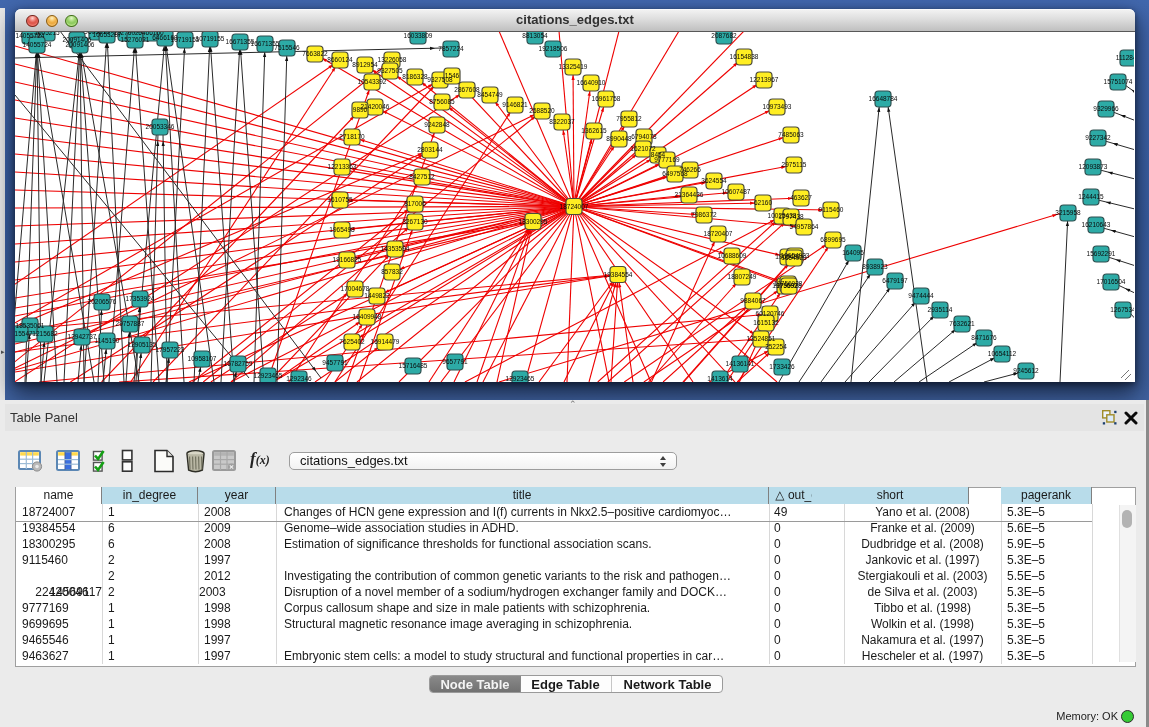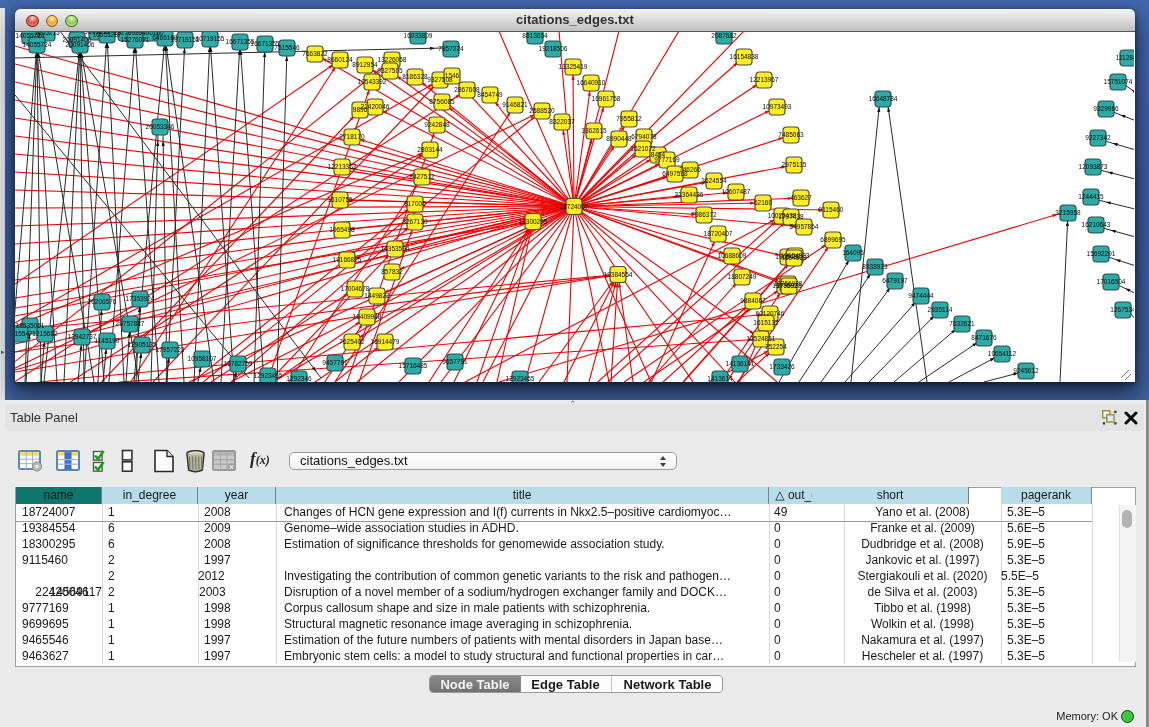--- a/index.html
+++ b/index.html
@@ -780,21 +780,21 @@
      line-height:16px;padding-left:10px">citations_edges.txt
   <svg style="position:absolute;right:9px;top:3px" width="8" height="11" viewBox="0 0 8 11">
     <path d="M4,0 L7,4 H1 Z" fill="#3f3f3f"></path>
       <path d="M4,11 L7,7 H1 Z" fill="#3f3f3f"></path>
   </svg>
 </div>
 
 <div class="abs" style="left:15px;top:487px;width:1121px;height:180px;background:#ffffff;
      border:1px solid #9f9f9f;box-sizing:border-box"></div>
 <div class="abs" style="left:0;top:0;font-size:12px;color:#1a1a1a">
-<div style="position:absolute;left:16px;top:487px;width:86px;height:17px;background:#0f766e;border-right:1px solid #808080;box-sizing:border-box;text-align:center;line-height:17px;overflow:hidden;white-space:nowrap">name</div>
+<div style="position:absolute;left:16px;top:487px;width:86px;height:17px;background:#ffffff;border-right:1px solid #808080;box-sizing:border-box;text-align:center;line-height:17px;overflow:hidden;white-space:nowrap">name</div>
 <div style="position:absolute;left:102px;top:487px;width:96px;height:17px;background:#b8dcea;border-right:1px solid #808080;box-sizing:border-box;text-align:center;line-height:17px;overflow:hidden;white-space:nowrap">in_degree</div>
 <div style="position:absolute;left:198px;top:487px;width:78px;height:17px;background:#b8dcea;border-right:1px solid #808080;box-sizing:border-box;text-align:center;line-height:17px;overflow:hidden;white-space:nowrap">year</div>
 <div style="position:absolute;left:276px;top:487px;width:493px;height:17px;background:#b8dcea;border-right:1px solid #808080;box-sizing:border-box;text-align:center;line-height:17px;overflow:hidden;white-space:nowrap">title</div>
 <div style="position:absolute;left:769px;top:487px;width:75px;height:17px;background:#b8dcea;border-right:1px solid #808080;box-sizing:border-box;text-align:center;line-height:17px;overflow:hidden;white-space:nowrap">△ out_de…</div>
 <div style="position:absolute;left:812px;top:487px;width:157px;height:17px;background:#b8dcea;border-right:1px solid #808080;box-sizing:border-box;text-align:center;line-height:17px;overflow:hidden;white-space:nowrap">short</div>
 <div style="position:absolute;left:1001px;top:487px;width:91px;height:17px;background:#b8dcea;border-right:1px solid #808080;box-sizing:border-box;text-align:center;line-height:17px;overflow:hidden;white-space:nowrap">pagerank</div>
 <div style="position:absolute;left:102px;top:504px;width:1px;height:160px;background:#d8d8d8"></div>
 <div style="position:absolute;left:198px;top:504px;width:1px;height:160px;background:#d8d8d8"></div>
 <div style="position:absolute;left:276px;top:504px;width:1px;height:160px;background:#d8d8d8"></div>
 <div style="position:absolute;left:769px;top:504px;width:1px;height:160px;background:#d8d8d8"></div>
@@ -816,41 +816,41 @@
 <div style="position:absolute;left:182px;top:0;width:78px;height:16px;overflow:hidden;white-space:nowrap;padding-left:6px;text-align:left;box-sizing:border-box">2009</div>
 <div style="position:absolute;left:260px;top:0;width:493px;height:16px;overflow:hidden;white-space:nowrap;padding-left:8px;text-align:left;box-sizing:border-box">Genome–wide association studies in ADHD.</div>
 <div style="position:absolute;left:753px;top:0;width:75px;height:16px;overflow:hidden;white-space:nowrap;padding-left:5px;text-align:left;box-sizing:border-box">0</div>
 <div style="position:absolute;left:828px;top:0;width:157px;height:16px;overflow:hidden;white-space:nowrap;padding-x:0px;text-align:center;box-sizing:border-box">Franke et al. (2009)</div>
 <div style="position:absolute;left:985px;top:0;width:91px;height:16px;overflow:hidden;white-space:nowrap;padding-left:6px;text-align:left;box-sizing:border-box">5.6E–5</div>
 </div>
 <div style="position:absolute;left:16px;top:537.0px;width:1076px;height:16px;">
 <div style="position:absolute;left:0px;top:0;width:86px;height:16px;overflow:hidden;white-space:nowrap;padding-left:6px;text-align:left;box-sizing:border-box">18300295</div>
 <div style="position:absolute;left:86px;top:0;width:96px;height:16px;overflow:hidden;white-space:nowrap;padding-left:6px;text-align:left;box-sizing:border-box">6</div>
 <div style="position:absolute;left:182px;top:0;width:78px;height:16px;overflow:hidden;white-space:nowrap;padding-left:6px;text-align:left;box-sizing:border-box">2008</div>
-<div style="position:absolute;left:260px;top:0;width:493px;height:16px;overflow:hidden;white-space:nowrap;padding-left:8px;text-align:left;box-sizing:border-box">Estimation of significance thresholds for genomewide association study.</div>
+<div style="position:absolute;left:260px;top:0;width:493px;height:16px;overflow:hidden;white-space:nowrap;padding-left:8px;text-align:left;box-sizing:border-box">Estimation of significance thresholds for functional association scans.</div>
 <div style="position:absolute;left:753px;top:0;width:75px;height:16px;overflow:hidden;white-space:nowrap;padding-left:5px;text-align:left;box-sizing:border-box">0</div>
 <div style="position:absolute;left:828px;top:0;width:157px;height:16px;overflow:hidden;white-space:nowrap;padding-x:0px;text-align:center;box-sizing:border-box">Dudbridge et al. (2008)</div>
 <div style="position:absolute;left:985px;top:0;width:91px;height:16px;overflow:hidden;white-space:nowrap;padding-left:6px;text-align:left;box-sizing:border-box">5.9E–5</div>
 </div>
 <div style="position:absolute;left:16px;top:553.0px;width:1076px;height:16px;">
 <div style="position:absolute;left:0px;top:0;width:86px;height:16px;overflow:hidden;white-space:nowrap;padding-left:6px;text-align:left;box-sizing:border-box">9115460</div>
 <div style="position:absolute;left:86px;top:0;width:96px;height:16px;overflow:hidden;white-space:nowrap;padding-left:6px;text-align:left;box-sizing:border-box">2</div>
 <div style="position:absolute;left:182px;top:0;width:78px;height:16px;overflow:hidden;white-space:nowrap;padding-left:6px;text-align:left;box-sizing:border-box">1997</div>
 <div style="position:absolute;left:753px;top:0;width:75px;height:16px;overflow:hidden;white-space:nowrap;padding-left:5px;text-align:left;box-sizing:border-box">0</div>
 <div style="position:absolute;left:828px;top:0;width:157px;height:16px;overflow:hidden;white-space:nowrap;padding-x:0px;text-align:center;box-sizing:border-box">Jankovic et al. (1997)</div>
 <div style="position:absolute;left:985px;top:0;width:91px;height:16px;overflow:hidden;white-space:nowrap;padding-left:6px;text-align:left;box-sizing:border-box">5.3E–5</div>
 </div>
 <div style="position:absolute;left:16px;top:569.0px;width:1076px;height:16px;">
 <div style="position:absolute;left:0px;top:16px;width:86px;height:16px;overflow:hidden;white-space:nowrap;padding-left:6px;text-align:center;box-sizing:border-box">22420046</div>
 <div style="position:absolute;left:86px;top:0;width:96px;height:16px;overflow:hidden;white-space:nowrap;padding-left:6px;text-align:left;box-sizing:border-box">2</div>
-<div style="position:absolute;left:182px;top:0;width:78px;height:16px;overflow:hidden;white-space:nowrap;padding-left:0;text-align:left;box-sizing:border-box">2012</div>
+<div style="position:absolute;left:182px;top:0;width:78px;height:16px;overflow:hidden;white-space:nowrap;padding-left:6px;text-align:left;box-sizing:border-box">2012</div>
 <div style="position:absolute;left:260px;top:0;width:493px;height:16px;overflow:hidden;white-space:nowrap;padding-left:8px;text-align:left;box-sizing:border-box">Investigating the contribution of common genetic variants to the risk and pathogen…</div>
 <div style="position:absolute;left:753px;top:0;width:75px;height:16px;overflow:hidden;white-space:nowrap;padding-left:5px;text-align:left;box-sizing:border-box">0</div>
-<div style="position:absolute;left:828px;top:0;width:157px;height:16px;overflow:hidden;white-space:nowrap;padding-x:0px;text-align:center;box-sizing:border-box">Stergiakouli et al. (2020)</div>
-<div style="position:absolute;left:985px;top:0;width:91px;height:16px;overflow:hidden;white-space:nowrap;text-align:left;box-sizing:border-box">5.5E–5</div>
+<div style="position:absolute;left:828px;top:0;width:157px;height:16px;overflow:hidden;white-space:nowrap;padding-x:0px;text-align:center;box-sizing:border-box">Stergiakouli et al. (2003)</div>
+<div style="position:absolute;left:985px;top:0;width:91px;height:16px;overflow:hidden;white-space:nowrap;padding-left:6px;text-align:left;box-sizing:border-box">5.5E–5</div>
 </div>
 <div style="position:absolute;left:16px;top:585.0px;width:1076px;height:16px;">
 <div style="position:absolute;left:0px;top:0;width:86px;height:16px;overflow:hidden;white-space:nowrap;padding-left:6px;text-align:right;box-sizing:border-box">14569117</div>
 <div style="position:absolute;left:86px;top:0;width:96px;height:16px;overflow:hidden;white-space:nowrap;padding-left:6px;text-align:left;box-sizing:border-box">2</div>
 <div style="position:absolute;left:182px;top:0;width:78px;height:16px;overflow:hidden;white-space:nowrap;padding-left:1px;text-align:left;box-sizing:border-box">2003</div>
 <div style="position:absolute;left:260px;top:0;width:493px;height:16px;overflow:hidden;white-space:nowrap;padding-left:8px;text-align:left;box-sizing:border-box">Disruption of a novel member of a sodium/hydrogen exchanger family and DOCK…</div>
 <div style="position:absolute;left:753px;top:0;width:75px;height:16px;overflow:hidden;white-space:nowrap;padding-left:5px;text-align:left;box-sizing:border-box">0</div>
 <div style="position:absolute;left:828px;top:0;width:157px;height:16px;overflow:hidden;white-space:nowrap;padding-x:0px;text-align:center;box-sizing:border-box">de Silva et al. (2003)</div>
 <div style="position:absolute;left:985px;top:0;width:91px;height:16px;overflow:hidden;white-space:nowrap;padding-left:6px;text-align:left;box-sizing:border-box">5.3E–5</div>
 </div>
@@ -869,21 +869,20 @@
 <div style="position:absolute;left:182px;top:0;width:78px;height:16px;overflow:hidden;white-space:nowrap;padding-left:6px;text-align:left;box-sizing:border-box">1998</div>
 <div style="position:absolute;left:260px;top:0;width:493px;height:16px;overflow:hidden;white-space:nowrap;padding-left:8px;text-align:left;box-sizing:border-box">Structural magnetic resonance image averaging in schizophrenia.</div>
 <div style="position:absolute;left:753px;top:0;width:75px;height:16px;overflow:hidden;white-space:nowrap;padding-left:5px;text-align:left;box-sizing:border-box">0</div>
 <div style="position:absolute;left:828px;top:0;width:157px;height:16px;overflow:hidden;white-space:nowrap;padding-x:0px;text-align:center;box-sizing:border-box">Wolkin et al. (1998)</div>
 <div style="position:absolute;left:985px;top:0;width:91px;height:16px;overflow:hidden;white-space:nowrap;padding-left:6px;text-align:left;box-sizing:border-box">5.3E–5</div>
 </div>
 <div style="position:absolute;left:16px;top:633.0px;width:1076px;height:16px;">
 <div style="position:absolute;left:0px;top:0;width:86px;height:16px;overflow:hidden;white-space:nowrap;padding-left:6px;text-align:left;box-sizing:border-box">9465546</div>
 <div style="position:absolute;left:86px;top:0;width:96px;height:16px;overflow:hidden;white-space:nowrap;padding-left:6px;text-align:left;box-sizing:border-box">1</div>
 <div style="position:absolute;left:182px;top:0;width:78px;height:16px;overflow:hidden;white-space:nowrap;padding-left:6px;text-align:left;box-sizing:border-box">1997</div>
-<div style="position:absolute;left:260px;top:0;width:493px;height:16px;overflow:hidden;white-space:nowrap;padding-left:8px;text-align:left;box-sizing:border-box">Estimation of the future numbers of patients with mental disorders in Japan base…</div>
 <div style="position:absolute;left:753px;top:0;width:75px;height:16px;overflow:hidden;white-space:nowrap;padding-left:5px;text-align:left;box-sizing:border-box">0</div>
 <div style="position:absolute;left:828px;top:0;width:157px;height:16px;overflow:hidden;white-space:nowrap;padding-x:0px;text-align:center;box-sizing:border-box">Nakamura et al. (1997)</div>
 <div style="position:absolute;left:985px;top:0;width:91px;height:16px;overflow:hidden;white-space:nowrap;padding-left:6px;text-align:left;box-sizing:border-box">5.3E–5</div>
 </div>
 <div style="position:absolute;left:16px;top:649.0px;width:1076px;height:16px;">
 <div style="position:absolute;left:0px;top:0;width:86px;height:16px;overflow:hidden;white-space:nowrap;padding-left:6px;text-align:left;box-sizing:border-box">9463627</div>
 <div style="position:absolute;left:86px;top:0;width:96px;height:16px;overflow:hidden;white-space:nowrap;padding-left:6px;text-align:left;box-sizing:border-box">1</div>
 <div style="position:absolute;left:182px;top:0;width:78px;height:16px;overflow:hidden;white-space:nowrap;padding-left:6px;text-align:left;box-sizing:border-box">1997</div>
 <div style="position:absolute;left:260px;top:0;width:493px;height:16px;overflow:hidden;white-space:nowrap;padding-left:8px;text-align:left;box-sizing:border-box">Embryonic stem cells: a model to study structural and functional properties in car…</div>
 <div style="position:absolute;left:753px;top:0;width:75px;height:16px;overflow:hidden;white-space:nowrap;padding-left:5px;text-align:left;box-sizing:border-box">0</div>

